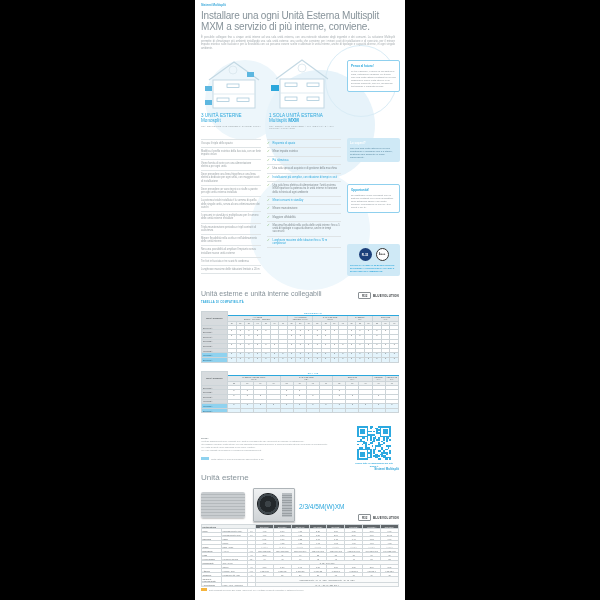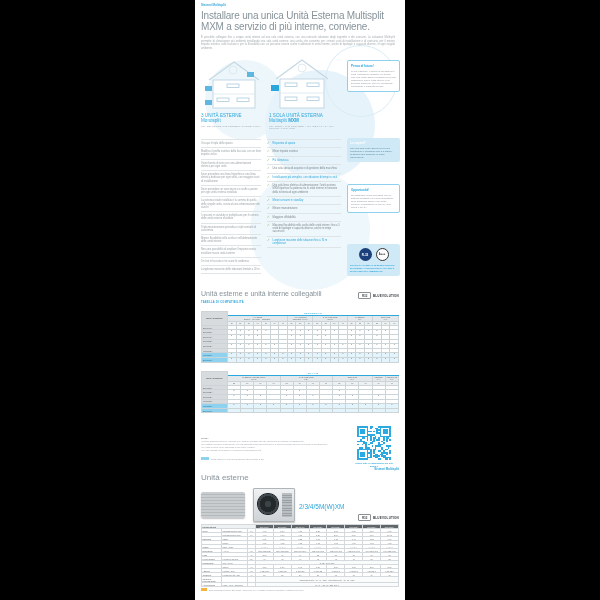--- a/index.html
+++ b/index.html
@@ -99,21 +99,21 @@
 <body>
 
 <div id="page">
 
   <div class="wm" style="left:10px;top:60px;width:80px;height:80px;background:#edf6fb;"></div>
   <div class="wm" style="left:70px;top:70px;width:110px;height:110px;background:#e7f3fa;"></div>
   <div class="wm" style="left:55px;top:170px;width:120px;height:120px;background:#eef7fc;"></div>
   <div class="wm" style="left:130px;top:45px;width:70px;height:70px;border:0.8px solid #d9ecf6;background:transparent;"></div>
 
   <div class="abs z eyebrow" style="left:6px;top:3px;">Sistemi Multisplit</div>
-  <div class="abs z h1" style="left:6px;top:10px;width:198px;">Installare una unica Unità Esterna Multisplit MXM a servizio di più interne, conviene.</div>
+  <div class="abs z h1" style="left:6px;top:10px;width:198px;">Installare una ogni Unità Esterna Multisplit MXM a servizio di più interne, conviene.</div>
   <div class="abs z intro" style="left:6px;top:36px;width:194px;">È possibile collegare fino a cinque unità interne ad una sola unità esterna, con una notevole riduzione degli ingombri e dei consumi. La soluzione Multisplit permette di climatizzare più ambienti installando una sola unità esterna: una scelta che conviene per i minori costi di installazione e di esercizio, per il minore impatto estetico sulle facciate e per la flessibilità con cui possono essere scelte e abbinate le unità interne, anche di tipologie e capacità diverse, in ogni singolo ambiente.</div>
 
   <svg class="abs z" style="left:8px;top:58px;" width="62" height="54" viewBox="0 0 62 54">
     <polyline points="6,22 31,4 56,22" fill="none" stroke="#c3d8e3" stroke-width="1.2"></polyline>
     <rect x="10" y="22" width="42" height="28" fill="#ffffff" stroke="#c3d8e3" stroke-width="1"></rect>
     <line x1="10" y1="36" x2="52" y2="36" stroke="#d8e6ee" stroke-width="0.8"></line>
     <rect x="24" y="26" width="12" height="3.5" fill="#fff" stroke="#9fc3d6" stroke-width="0.7"></rect>
     <rect x="34" y="40" width="12" height="3.5" fill="#fff" stroke="#9fc3d6" stroke-width="0.7"></rect>
     <rect x="14" y="40" width="12" height="3.5" fill="#fff" stroke="#9fc3d6" stroke-width="0.7"></rect>
     <rect x="2" y="28" width="7" height="5" fill="#5db7e0"></rect>

